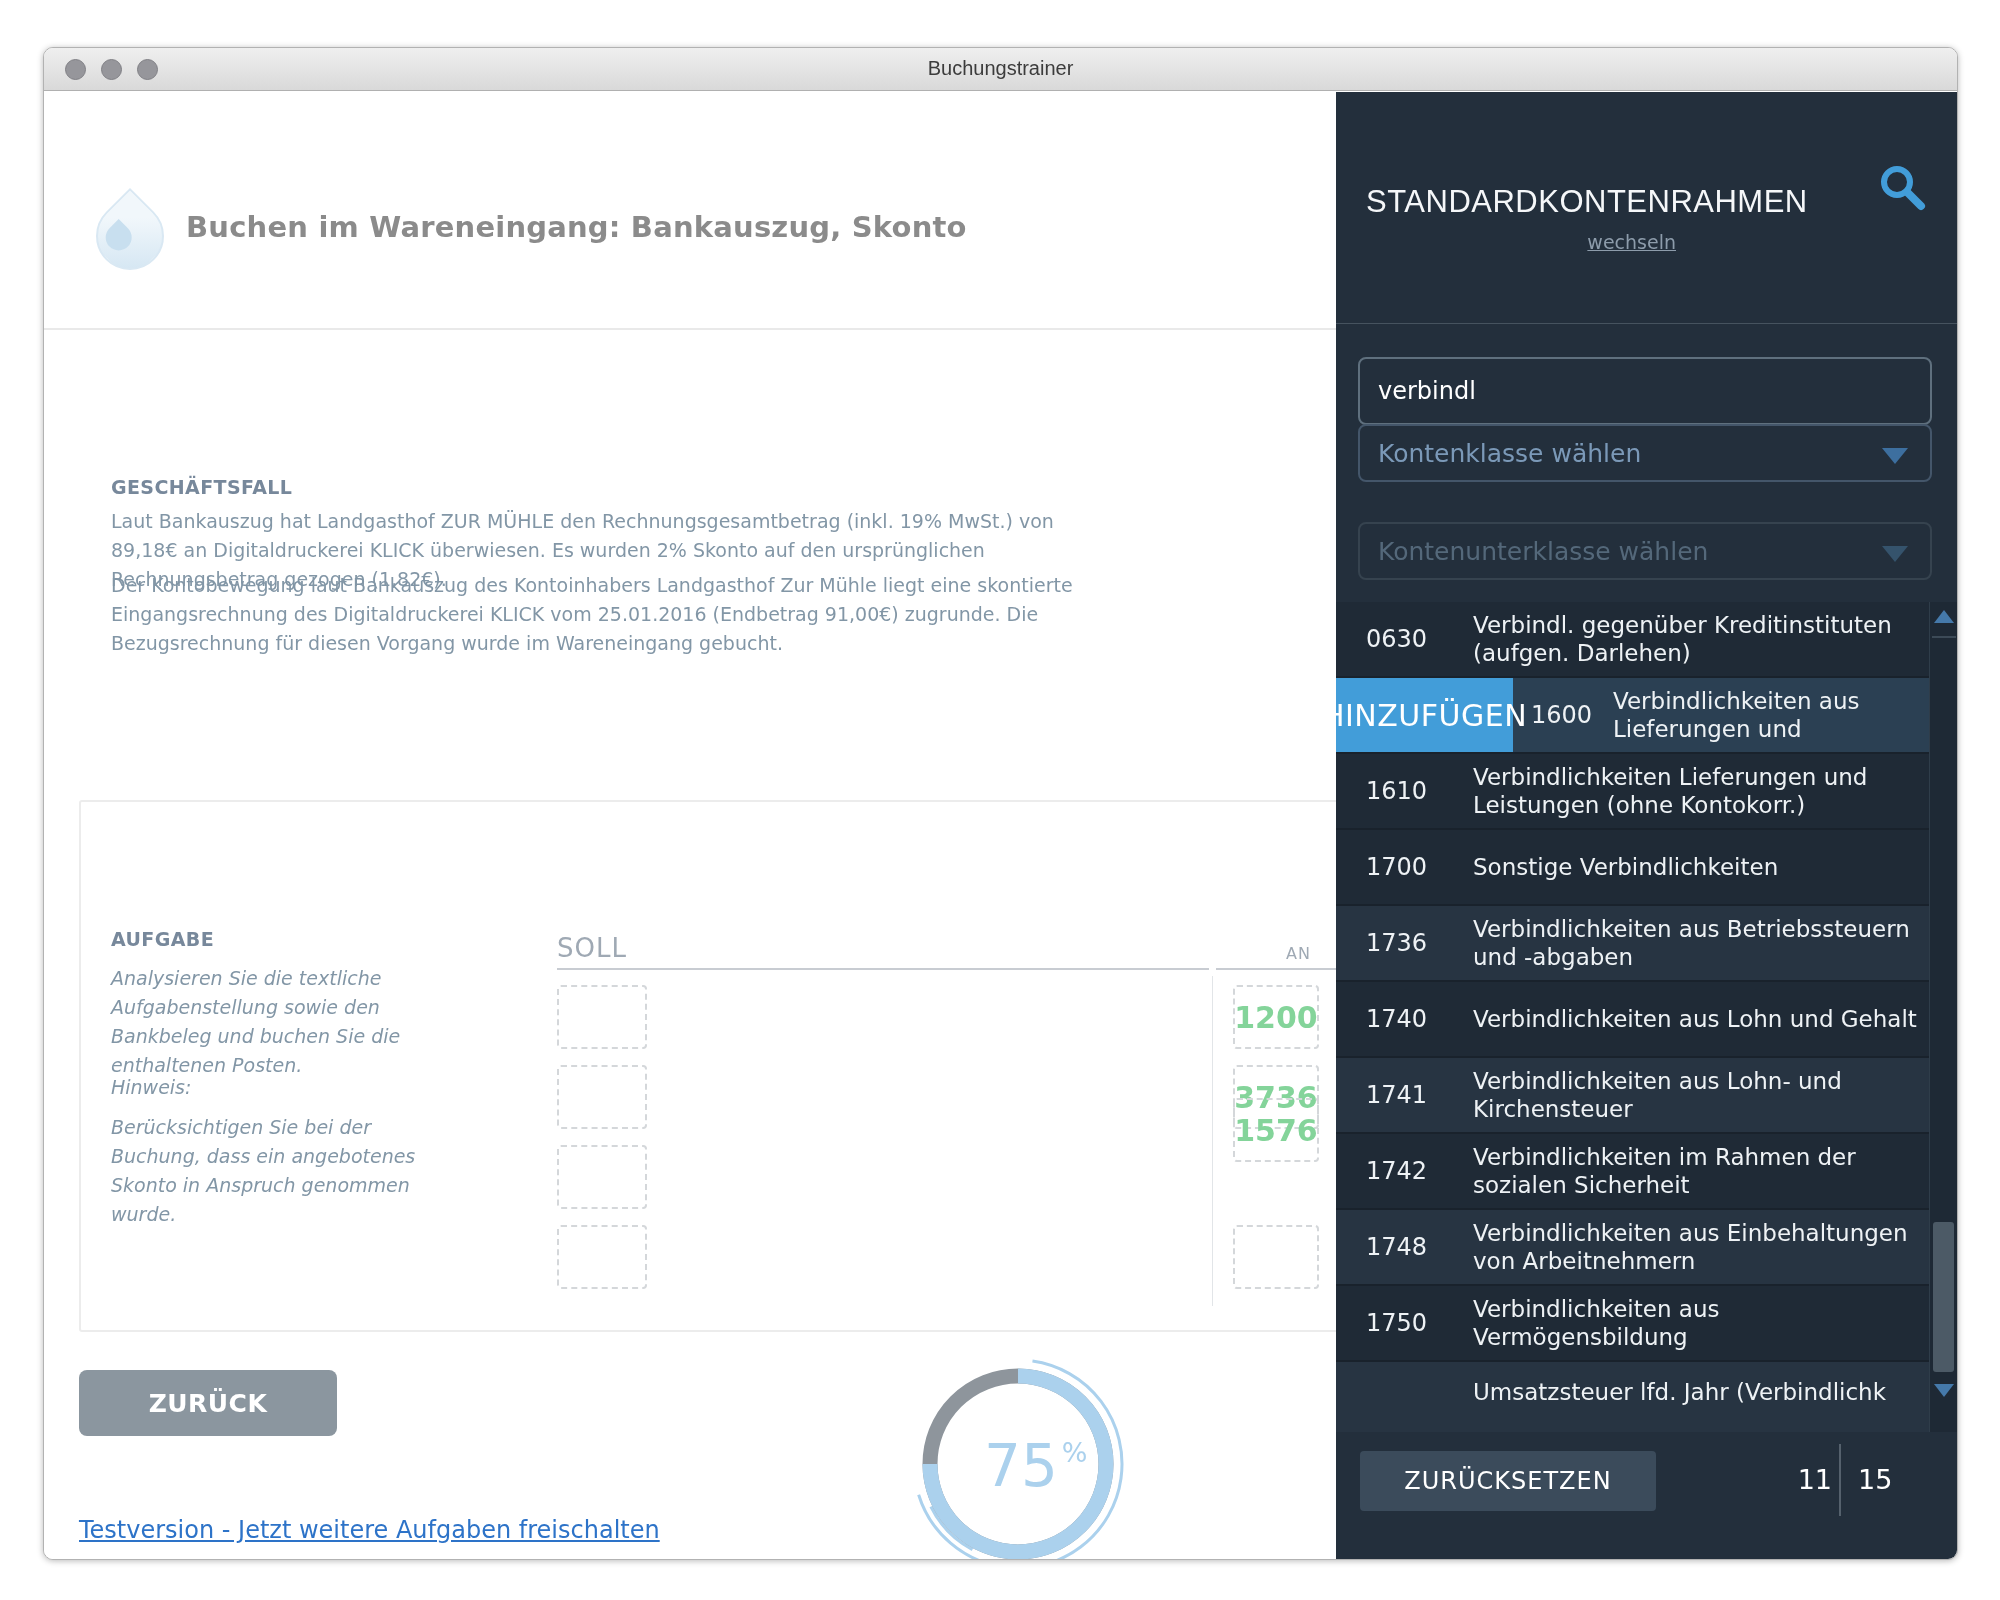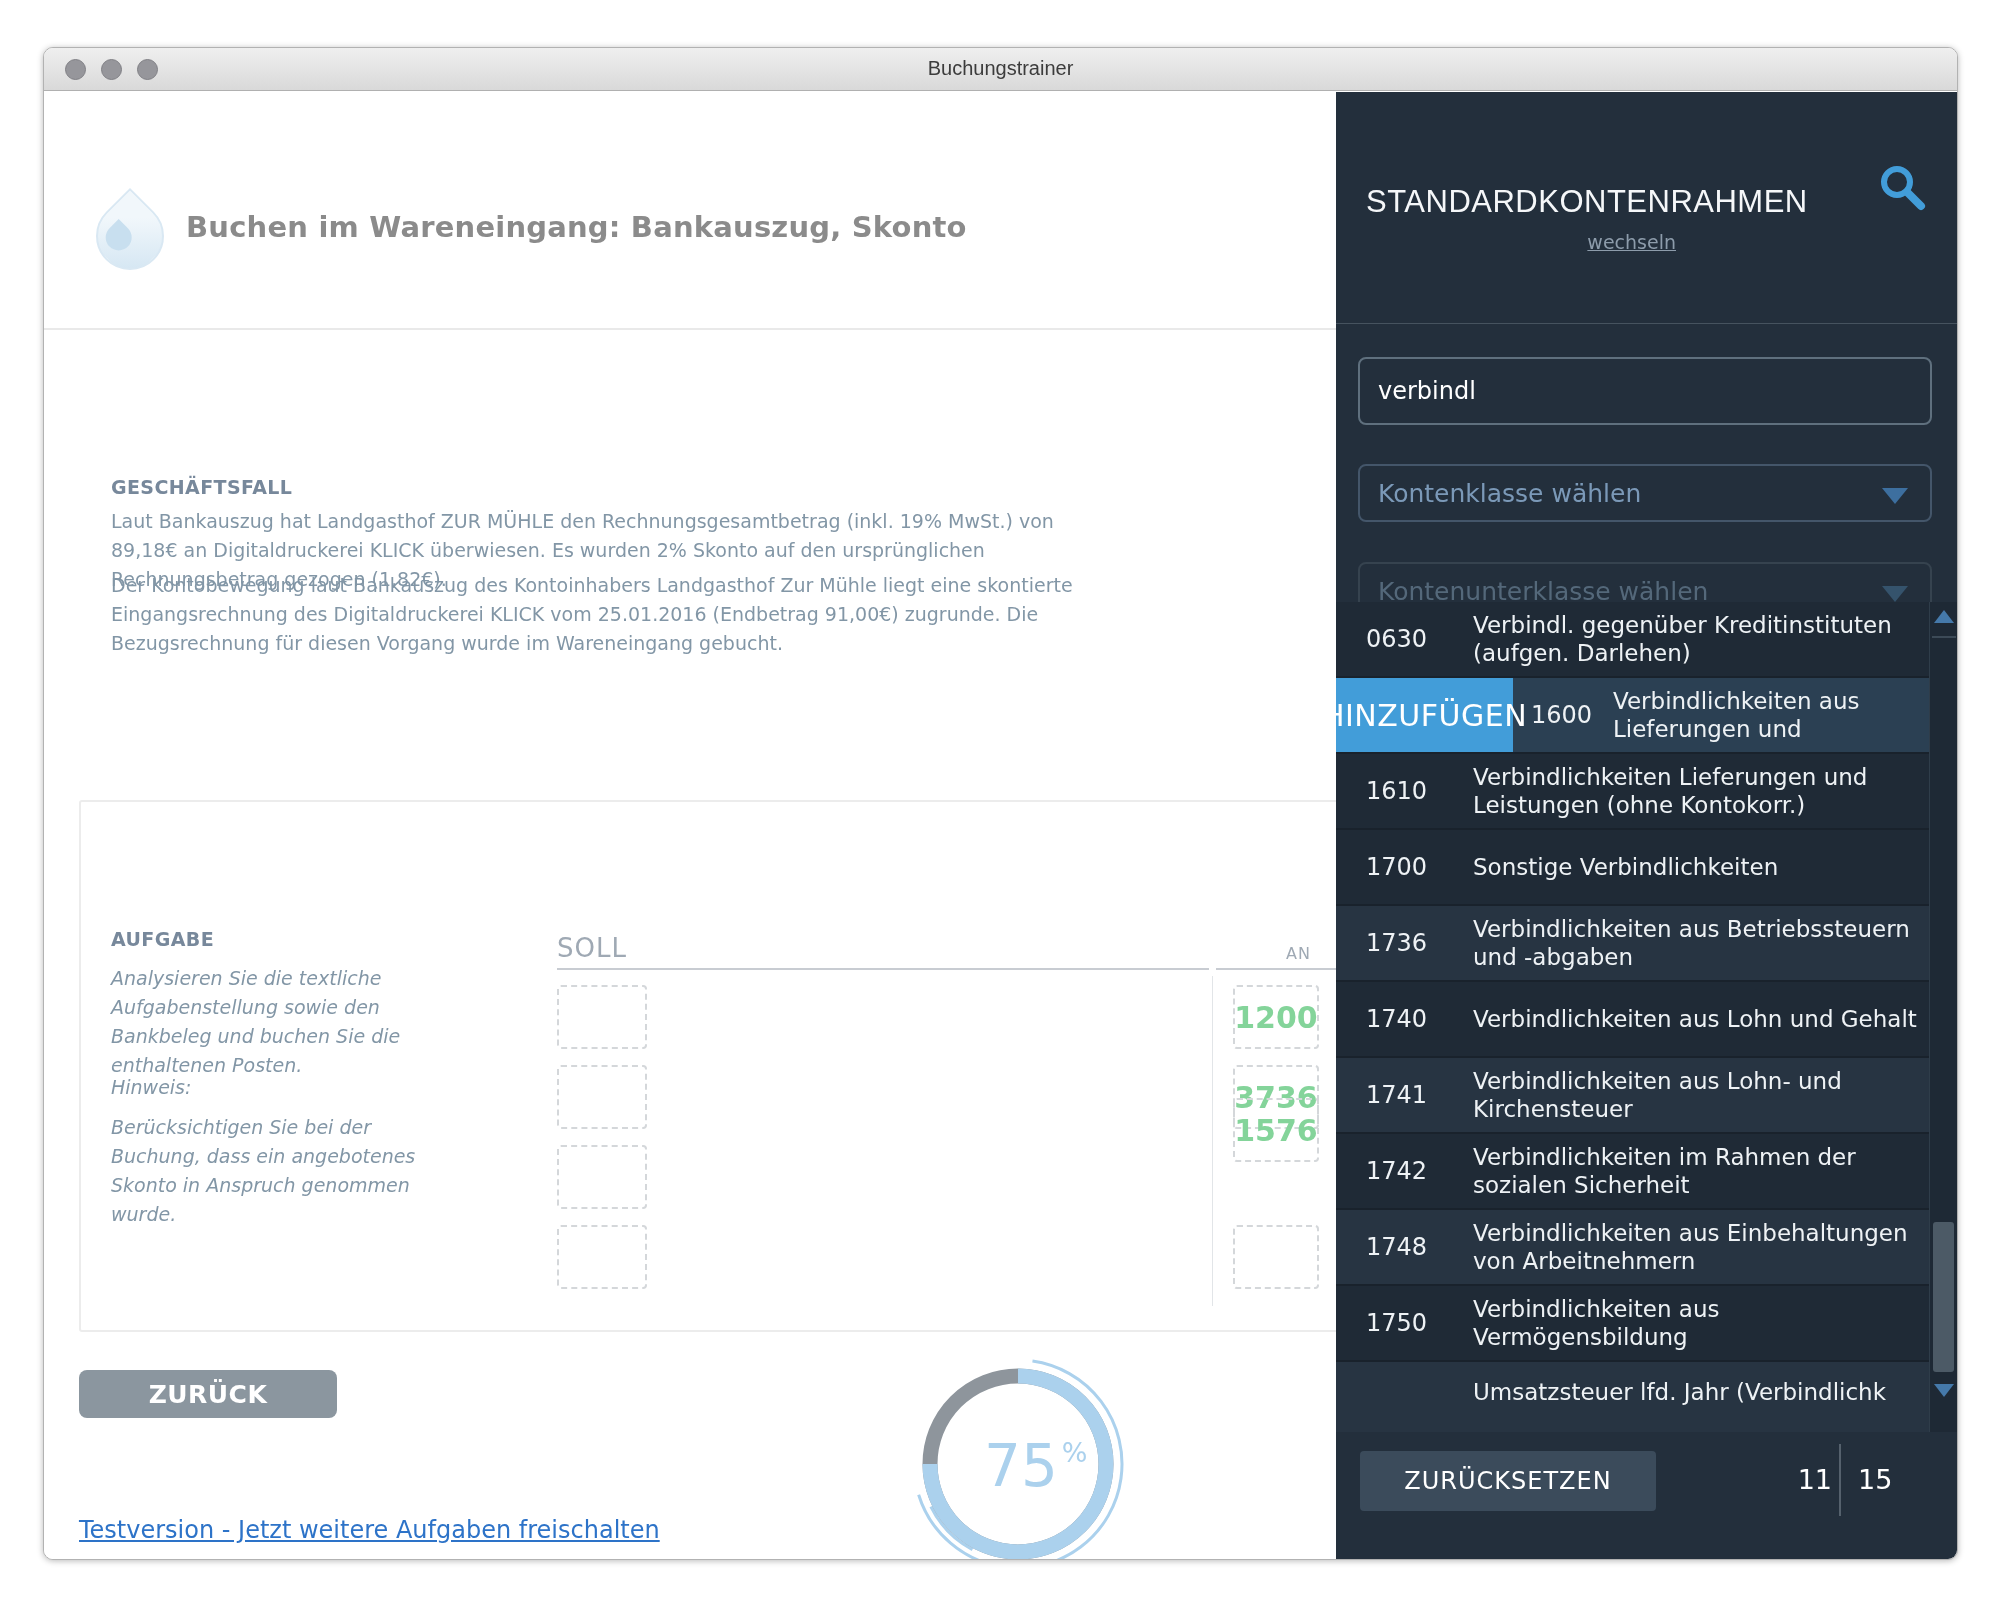--- a/index.html
+++ b/index.html
@@ -62,21 +62,21 @@
   .an-label{position:absolute;left:1242px;top:852px;font-size:16px;color:#9fa9b4;letter-spacing:1px;}
   .an-underline{position:absolute;left:1172px;top:876px;width:130px;height:2px;background:#c8ccd2;}
   .col-divider{position:absolute;left:1168px;top:884px;width:1px;height:330px;background:#e2e5e8;}
 
   .drop-box{position:absolute;width:90px;height:64px;border:2px dashed #d4d7da;border-radius:4px;
     display:flex;align-items:center;justify-content:center;}
   .soll-col .drop-box{left:513px;}
   .an-col .drop-box{left:1189px;width:86px;}
   .an-value{font-size:30px;font-weight:bold;color:var(--value-green);}
 
-  .zurueck-btn{position:absolute;left:35px;top:1278px;width:258px;height:48px;
+  .zurueck-btn{position:absolute;left:35px;top:1278px;width:258px;height:66px;
     background:#8b969f;border-radius:8px;color:#fff;font-size:25px;font-weight:bold;
     display:flex;align-items:center;justify-content:center;letter-spacing:.5px;cursor:pointer;}
 
   .progress-wrap{position:absolute;left:844px;top:1242px;width:260px;height:260px;}
   .progress-text{font-size:58px;fill:var(--progress-blue);}
   .progress-pct{font-size:27px;fill:var(--progress-blue);}
 
   .testversion-link{position:absolute;left:35px;top:1424px;font-size:24px;
     color:var(--link-blue);text-decoration:underline;cursor:pointer;}
 
@@ -88,21 +88,21 @@
   .sb-wechseln{position:absolute;left:30px;top:139px;width:310px;text-align:right;
     font-size:19px;color:#8d9cab;text-decoration:underline;cursor:pointer;}
   .sb-search-icon{position:absolute;left:540px;top:70px;width:52px;height:52px;cursor:pointer;}
   .sb-divider{position:absolute;left:0;top:231px;width:100%;height:1px;background:#46535f;}
 
   .sb-input{position:absolute;left:22px;top:265px;width:574px;height:68px;
     background:transparent;border:2px solid #5f707e;border-radius:8px;
     color:#fff;font-size:24px;padding:0 18px;font-family:"DejaVu Sans",sans-serif;outline:none;}
 
   .sb-select{position:absolute;left:22px;width:574px;height:58px;border-radius:8px;
-    display:flex;align-items:center;padding:0 18px;font-size:25px;cursor:pointer;margin-top:40px;}
+    display:flex;align-items:center;padding:0 18px;font-size:25px;cursor:pointer;}
   .sb-select-1{top:332px;border:2px solid #44566a;color:#7b99b8;}
   .sb-select-2{top:430px;border:2px solid #36434f;color:#54687a;}
   .caret{position:absolute;right:22px;top:22px;width:0;height:0;
     border-left:13px solid transparent;border-right:13px solid transparent;}
   .sb-select-1 .caret{border-top:16px solid #3d6f9f;}
   .sb-select-2 .caret{border-top:16px solid #35536c;}
 
   .acct-list{position:absolute;left:0;top:510px;width:593px;height:830px;overflow:hidden;}
   .acct-row{position:relative;display:flex;align-items:center;min-height:76px;
     border-bottom:2px solid #19222c;cursor:pointer;}

